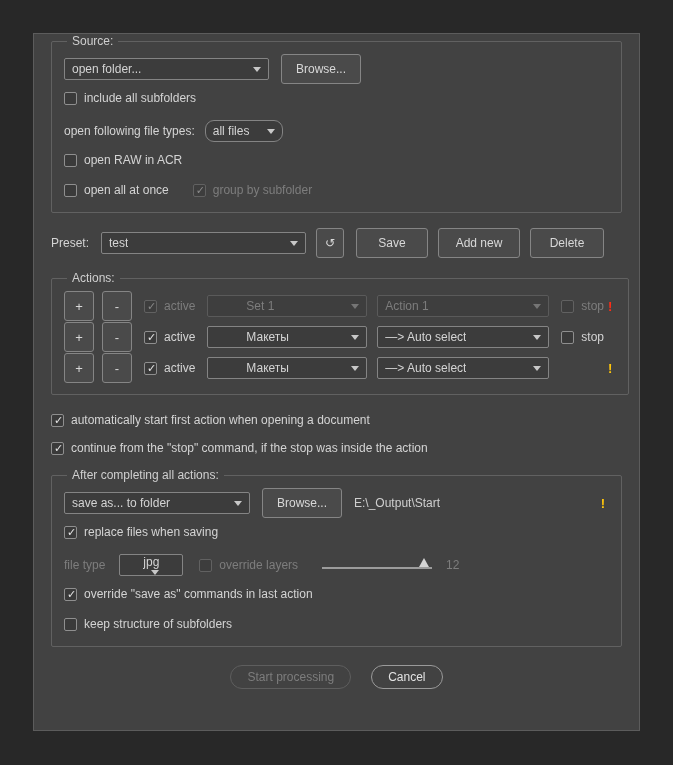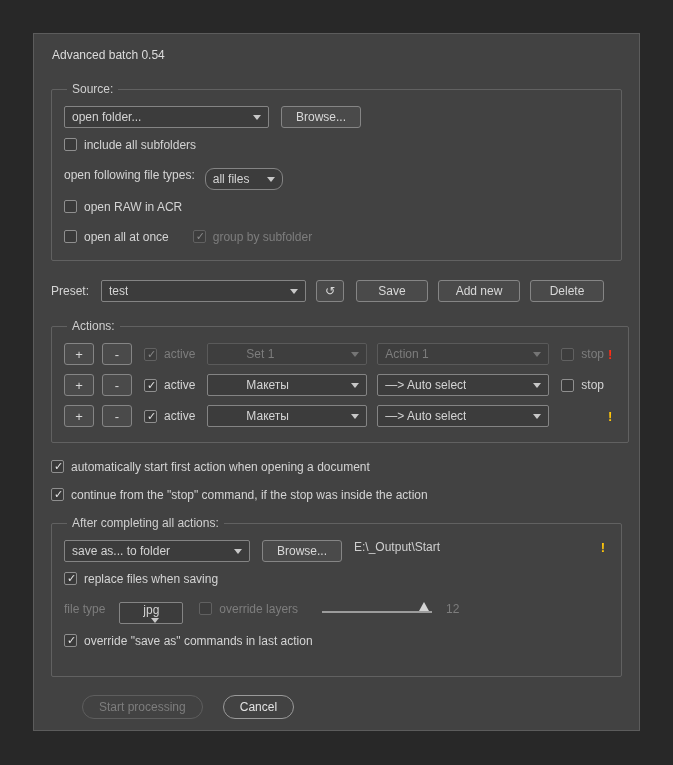--- a/index.html
+++ b/index.html
@@ -5,32 +5,32 @@
   * { box-sizing: border-box; margin: 0; padding: 0; }
   html, body { background: #282828; }
   body { font-family: "Liberation Sans", "DejaVu Sans", sans-serif; font-size: 12px; color: #d4d4d4; }
   .page { position: relative; width: 673px; height: 765px; background: #282828; overflow: hidden; }
   .dialog { position: absolute; left: 33px; top: 33px; width: 607px; height: 698px; background: #424242; border: 1px solid #5c5c5c; }
   .title { margin: 14px 18px 20px; color: #dcdcdc; }
 
   fieldset.group { margin: 0 17px; border: 1px solid #616161; border-radius: 2px; padding: 10px 12px 12px; }
   fieldset.group legend { padding: 0 5px; margin-left: 3px; color: #cfcfcf; }
 
-  .row { display: flex; align-items: flex-start; }
+  .row { display: flex; align-items: center; }
   .ctrl-row { height: 22px; margin-bottom: 10px; }
   .cb-row { height: 16px; margin-bottom: 14px; }
   .last { margin-bottom: 2px; }
 
   .dropdown { display: flex; align-items: center; justify-content: space-between; height: 22px; background: #3c3c3c; border: 1px solid #848484; border-radius: 2px; padding: 0 7px; cursor: pointer; flex: none; }
   .dropdown .dd-text { white-space: nowrap; overflow: hidden; }
   .chev { width: 0; height: 0; border-left: 4px solid transparent; border-right: 4px solid transparent; border-top: 5px solid #c8c8c8; margin-left: 8px; flex: none; }
   .dropdown.disabled { border-color: #5a5a5a; color: #7d7d7d; background: #3e3e3e; cursor: default; }
   .dropdown.disabled .chev { border-top-color: #757575; }
 
-  .btn { height: 22px; background: #4a4a4a; border: 1px solid #858585; border-radius: 3px; color: #d8d8d8; font-family: inherit; font-size: 12px; padding: 0 14px; cursor: pointer; flex: none; }
+  .btn { height: 30px; background: #4a4a4a; border: 1px solid #858585; border-radius: 3px; color: #d8d8d8; font-family: inherit; font-size: 12px; padding: 0 14px; cursor: pointer; flex: none; }
   .btn.small { width: 30px; padding: 0; font-size: 13px; }
   .btn.icon-btn { width: 28px; padding: 0; font-family: "DejaVu Sans", sans-serif; }
   .w72 { width: 72px; padding: 0; } .w74 { width: 74px; padding: 0; } .w82 { width: 82px; padding: 0; }
   .w64 { width: 64px; flex-direction: column; } .w78 { width: 78px; border-radius: 9px; } .w160 { width: 160px; padding-left: 38px; } .w172 { width: 172px; } .w205 { width: 205px; } .w210 { width: 186px; }
 
   .cb { position: relative; width: 13px; height: 13px; flex: none; background: #3a3a3a; border: 1px solid #8f8f8f; border-radius: 2px; cursor: pointer; }
   .cb[data-checked="true"]::before { content: "✓"; position: absolute; left: 0; top: -1px; width: 13px; text-align: center; font-size: 11px; line-height: 13px; color: #e6e6e6; font-family: "DejaVu Sans", sans-serif; }
   .cb.disabled { border-color: #616161; background: #3d3d3d; cursor: default; }
   .cb.disabled[data-checked="true"]::before { color: #8a8a8a; }
 
@@ -51,32 +51,31 @@
 
   .options { margin: 17px 17px 5px; }
   .options .cb-row { margin-bottom: 12px; }
 
   .slider { position: relative; width: 110px; height: 14px; flex: none; }
   .slider .track { position: absolute; left: 0; right: 0; top: 9px; height: 2px; background: #9c9c9c; }
   .slider .thumb { position: absolute; left: 88%; top: 0; width: 0; height: 0; border-left: 5px solid transparent; border-right: 5px solid transparent; border-bottom: 9px solid #d4d4d4; }
 
   .path-text { margin-left: 12px; color: #cfcfcf; white-space: nowrap; }
 
-  .footer { display: flex; gap: 20px; margin-top: 18px; padding-left: 48px; }
+  .footer { display: flex; justify-content: center; gap: 20px; margin-top: 18px; }
   .pill { height: 24px; border-radius: 12px; background: #424242; padding: 0 16px; }
   .disabled-btn { color: #7d7d7d; border-color: #5e5e5e; cursor: default; }
   .cancel { border-color: #9a9a9a; color: #e2e2e2; }
 </style>
 </head>
 <body>
 
 <div class="page">
   <div class="dialog">
 
-    <div class="title">Advanced batch 0.54</div>
 
     <fieldset class="group">
       <legend>Source:</legend>
 
       <div class="row ctrl-row">
         <div class="dropdown w205">
           <span class="dd-text">open folder...</span>
           <span class="chev"></span>
         </div>
         <button class="btn ml12">Browse...</button>
@@ -218,20 +217,24 @@
           <span class="thumb"></span>
         </div>
         <span class="ml14 dim">12</span>
       </div>
 
       <div class="row cb-row">
         <span class="cb" data-checked="true"></span>
         <span class="lbl">override "save as" commands in last action</span>
       </div>
 
+      <div class="row cb-row last">
+        <span class="cb" data-checked="false"></span>
+        <span class="lbl">keep structure of subfolders</span>
+      </div>
     </fieldset>
 
     <div class="footer">
       <button class="btn pill disabled-btn">Start processing</button>
       <button class="btn pill cancel">Cancel</button>
     </div>
 
   </div>
 </div>
 

